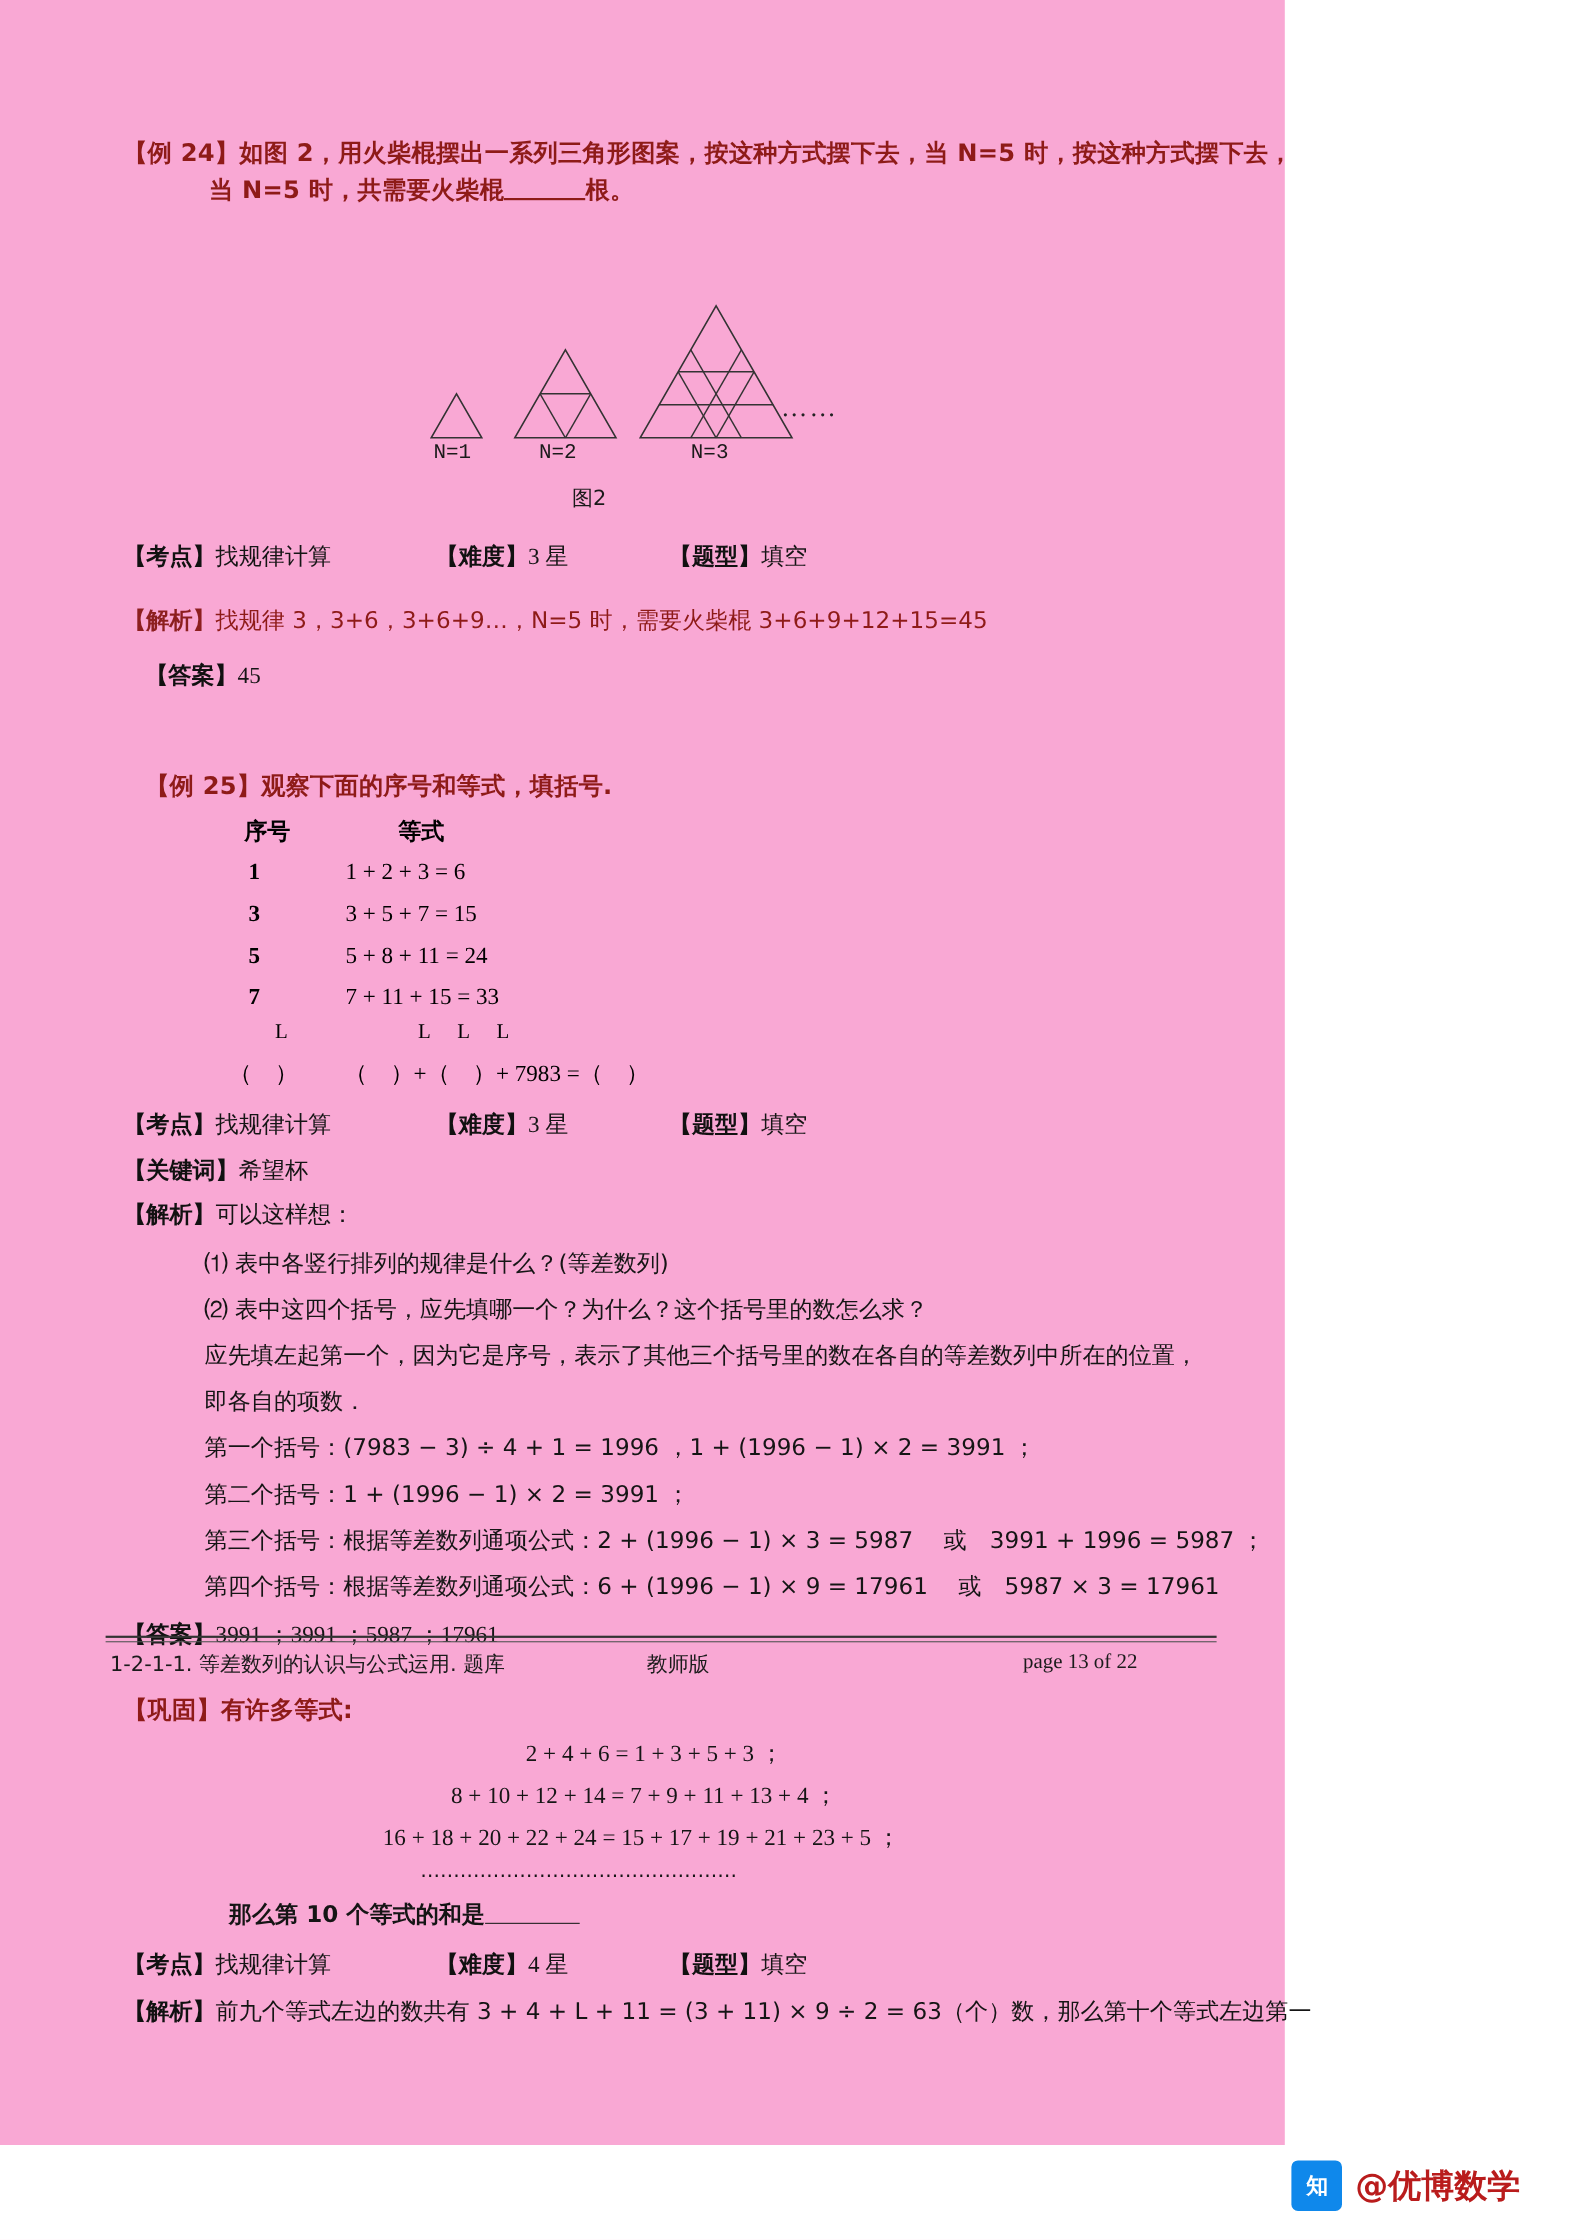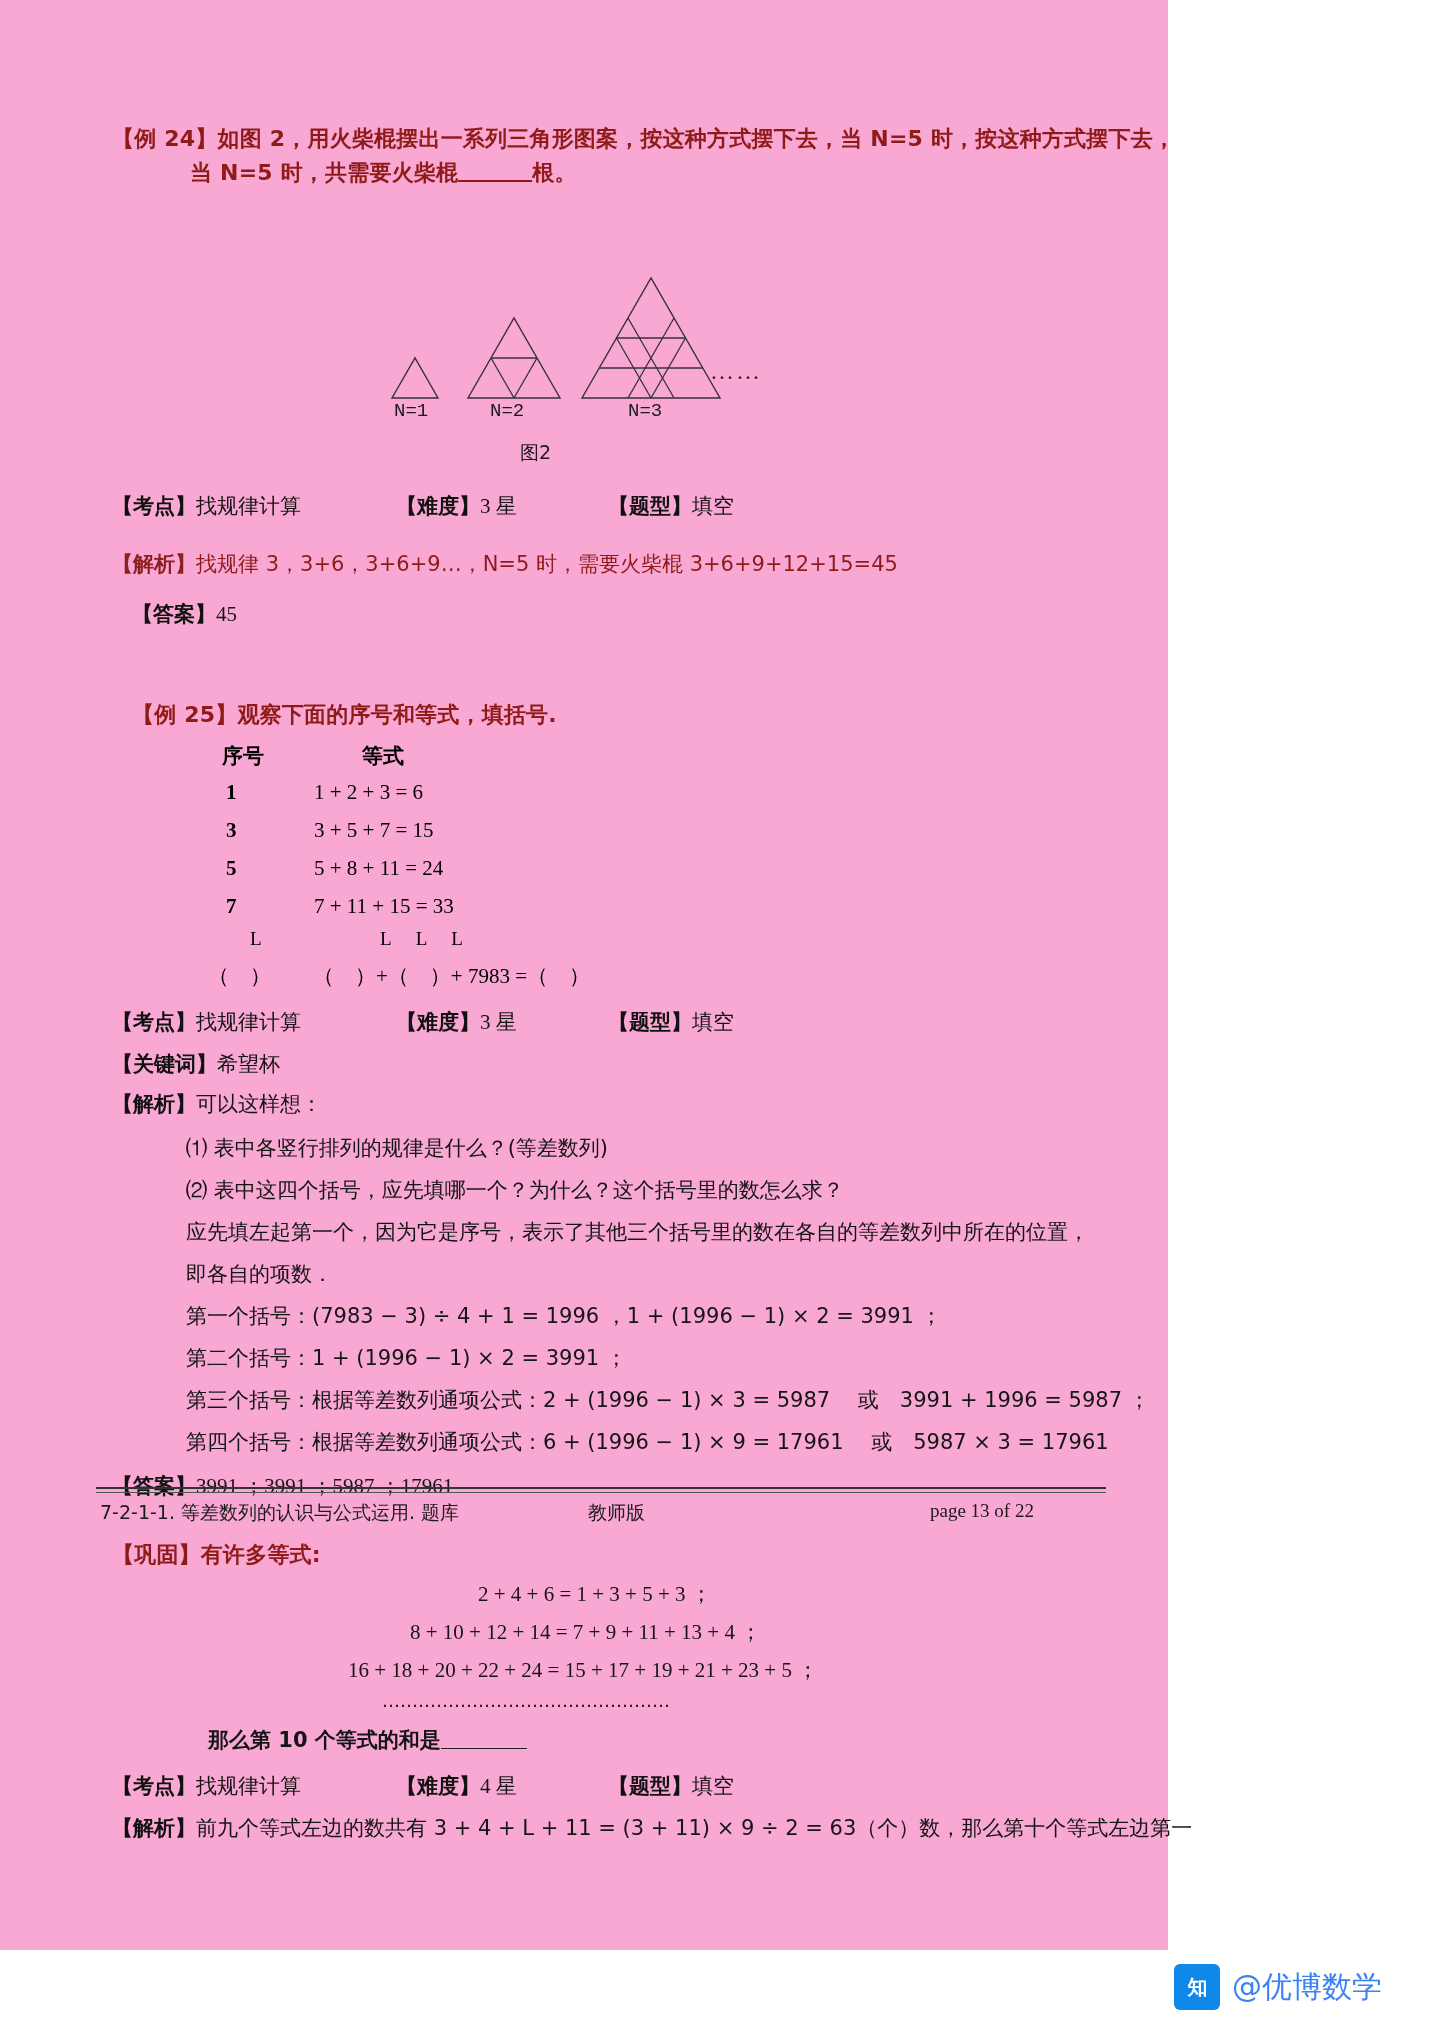--- a/index.html
+++ b/index.html
@@ -177,23 +177,23 @@
     font-size: 20px;
     font-weight: bold;
     display: flex;
     align-items: center;
     justify-content: center;
     font-family: "DejaVu Sans", "Liberation Sans", sans-serif;
     letter-spacing: -1px;
   }
   .wm-text {
     font-size: 30px;
-    color: #3b82f6;
-    font-family: "DejaVu Sans", "Liberation Sans", sans-serif;
-    font-weight: 400;
+    color: #b91c1c;
+    font-family: "DejaVu Sans", "Liberation Sans", sans-serif;
+    font-weight: 700;
   }
 </style>
 </head>
 <body>
 
 <div class="page">
 
   <div class="ex-head" style="left:112px; top:124px;">
     <span>【例 24】</span><span>如图 2，用火柴棍摆出一系列三角形图案，按这种方式摆下去，当 N=5 时，按这种方式摆下去，</span>
   </div>
@@ -344,21 +344,21 @@
   <div class="body-row" style="left:608px; top:1772px;">
     <span class="tag">【题型】</span><span>填空</span>
   </div>
 
   <div class="body-row" style="left:112px; top:1814px;">
     <span class="tag">【解析】</span><span>前九个等式左边的数共有 3 + 4 + L  + 11 = (3 + 11) × 9 ÷ 2 = 63（个）数，那么第十个等式左边第一</span>
   </div>
 
   <div class="footer-rule"></div>
   <div class="footer-rule2"></div>
-  <div class="footer-item" style="left:100px; top:1500px;">7-2-1-1. 等差数列的认识与公式运用. 题库</div>
+  <div class="footer-item" style="left:100px; top:1500px;">1-2-1-1. 等差数列的认识与公式运用. 题库</div>
   <div class="footer-item" style="left:588px; top:1500px;">教师版</div>
   <div class="footer-item footer-page" style="left:930px; top:1500px;">page 13 of 22</div>
 
 </div>
 
 <div class="watermark">
   <div class="wm-inner">
     <div class="wm-logo">知</div>
     <div class="wm-text">@优博数学</div>
   </div>

